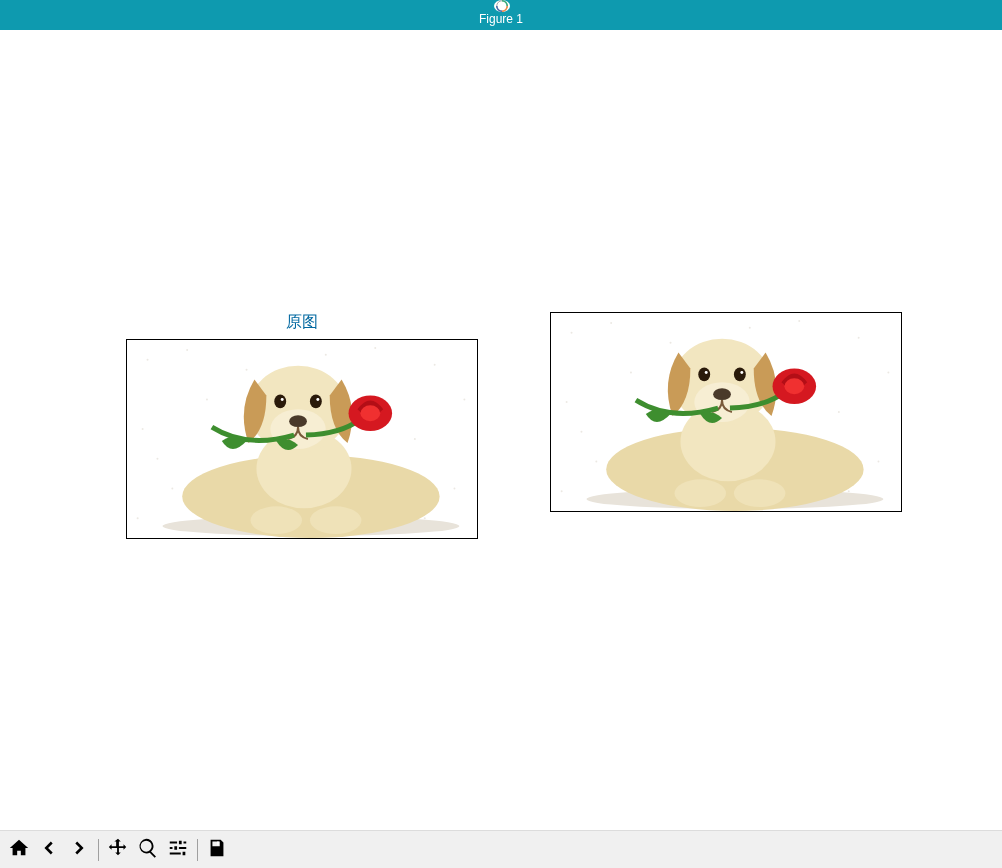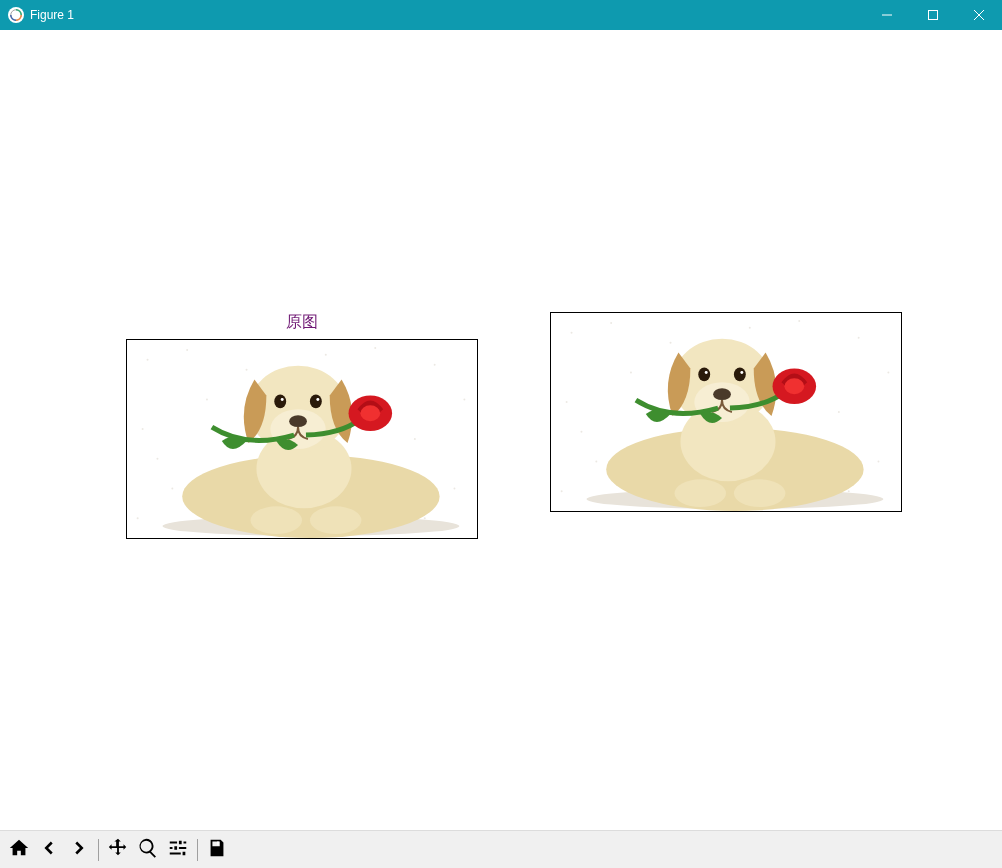--- a/index.html
+++ b/index.html
@@ -5,20 +5,21 @@
   * { box-sizing: border-box; margin: 0; padding: 0; }
   html, body { width: 1002px; height: 868px; font-family: "Segoe UI", Arial, sans-serif; overflow: hidden; background: #fff; }
   .titlebar {
     height: 30px;
     background: #0E9AAF;
     display: flex;
     align-items: center;
     color: #fff;
     font-size: 12px;
     user-select: none;
+    flex-direction: column;
   }
   .titlebar .app-icon {
     width: 16px; height: 16px;
     margin: 0 6px 0 8px;
     background: #fff;
     border-radius: 50%;
     display: flex; align-items: center; justify-content: center;
   }
   .titlebar .app-icon svg { width: 12px; height: 12px; }
   .titlebar .title { flex: 0 0 auto; }
@@ -35,21 +36,21 @@
     width: 1002px;
     height: 800px;
     background: #fff;
   }
   .subplot {
     position: absolute;
     text-align: center;
   }
   .subplot .subtitle {
     font-size: 16px;
-    color: #701a75;
+    color: #0369a1;
     margin-bottom: 6px;
     font-family: "Microsoft YaHei", Arial, sans-serif;
   }
   .subplot .imgbox {
     width: 352px;
     height: 200px;
     border: 1px solid #000;
     background: #fff;
     position: relative;
     overflow: hidden;

